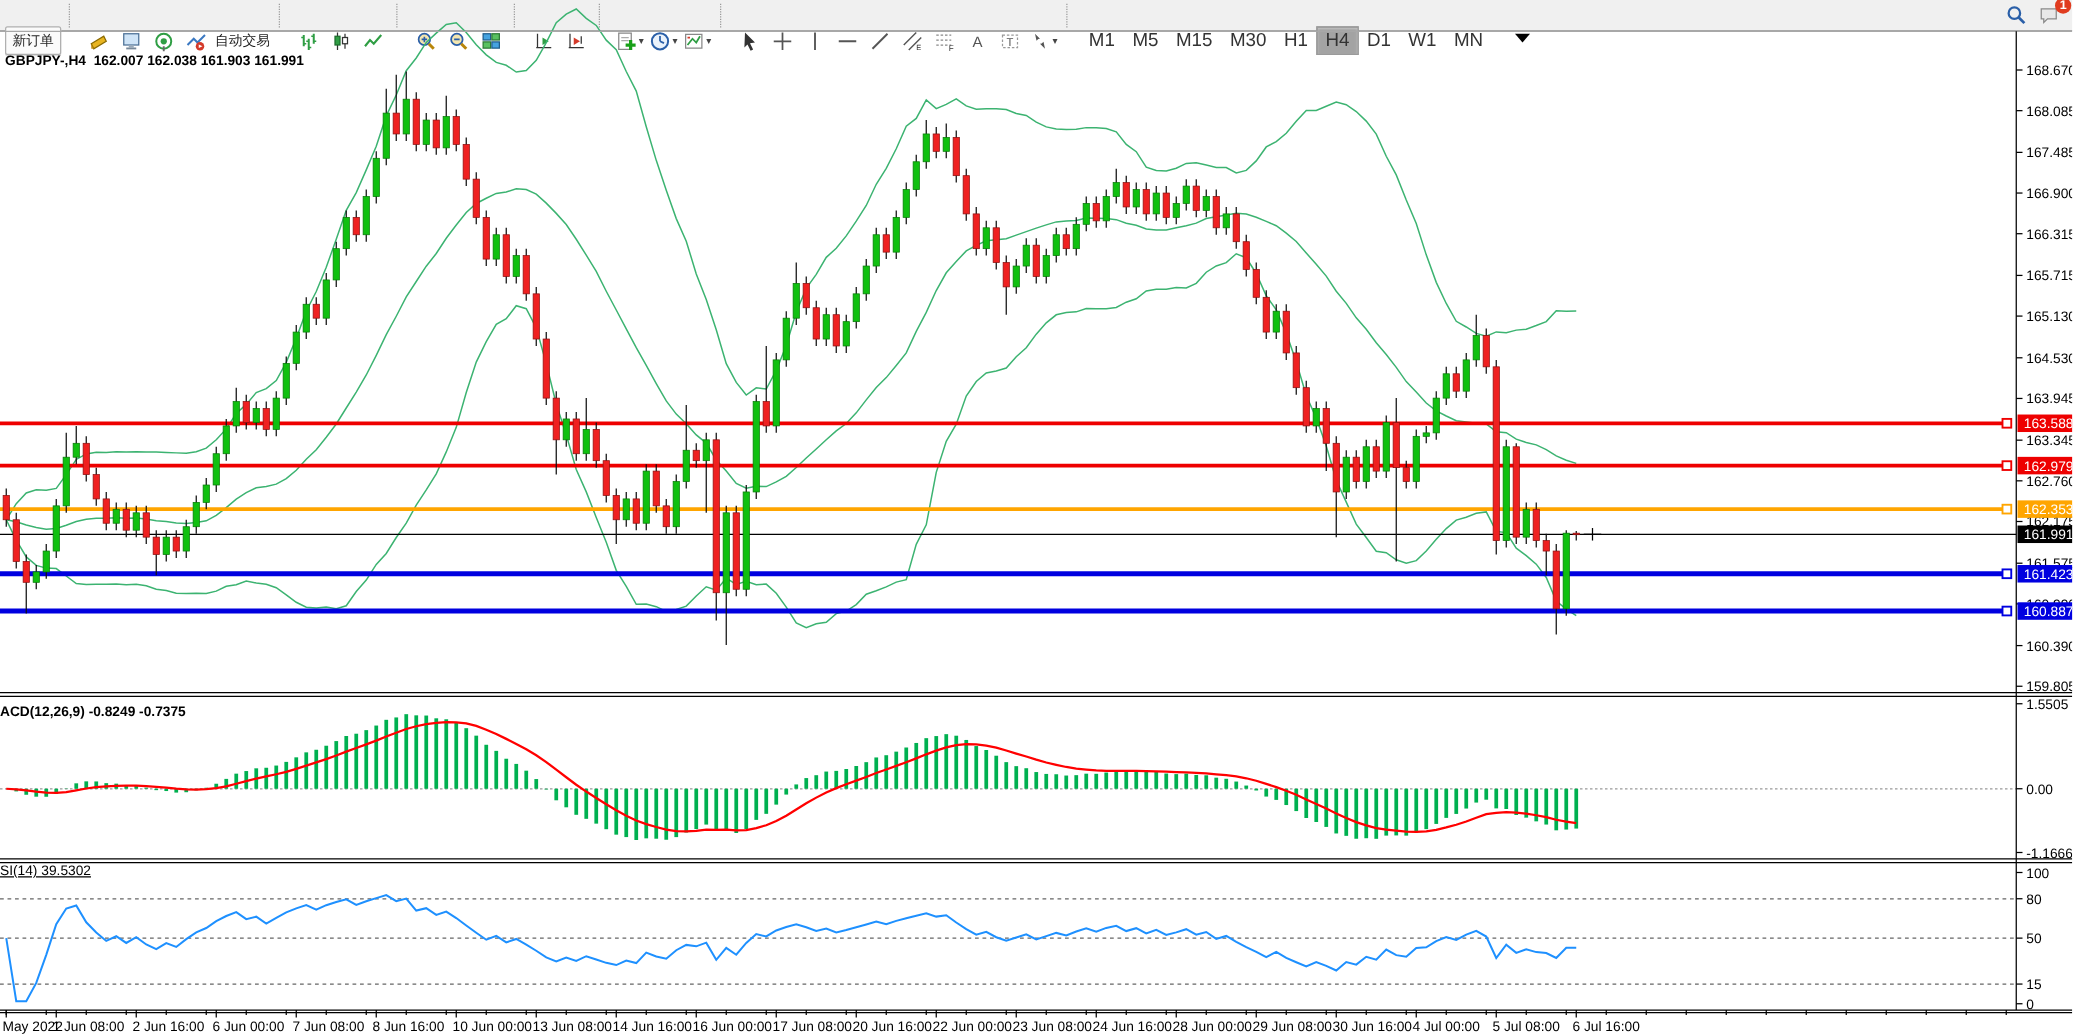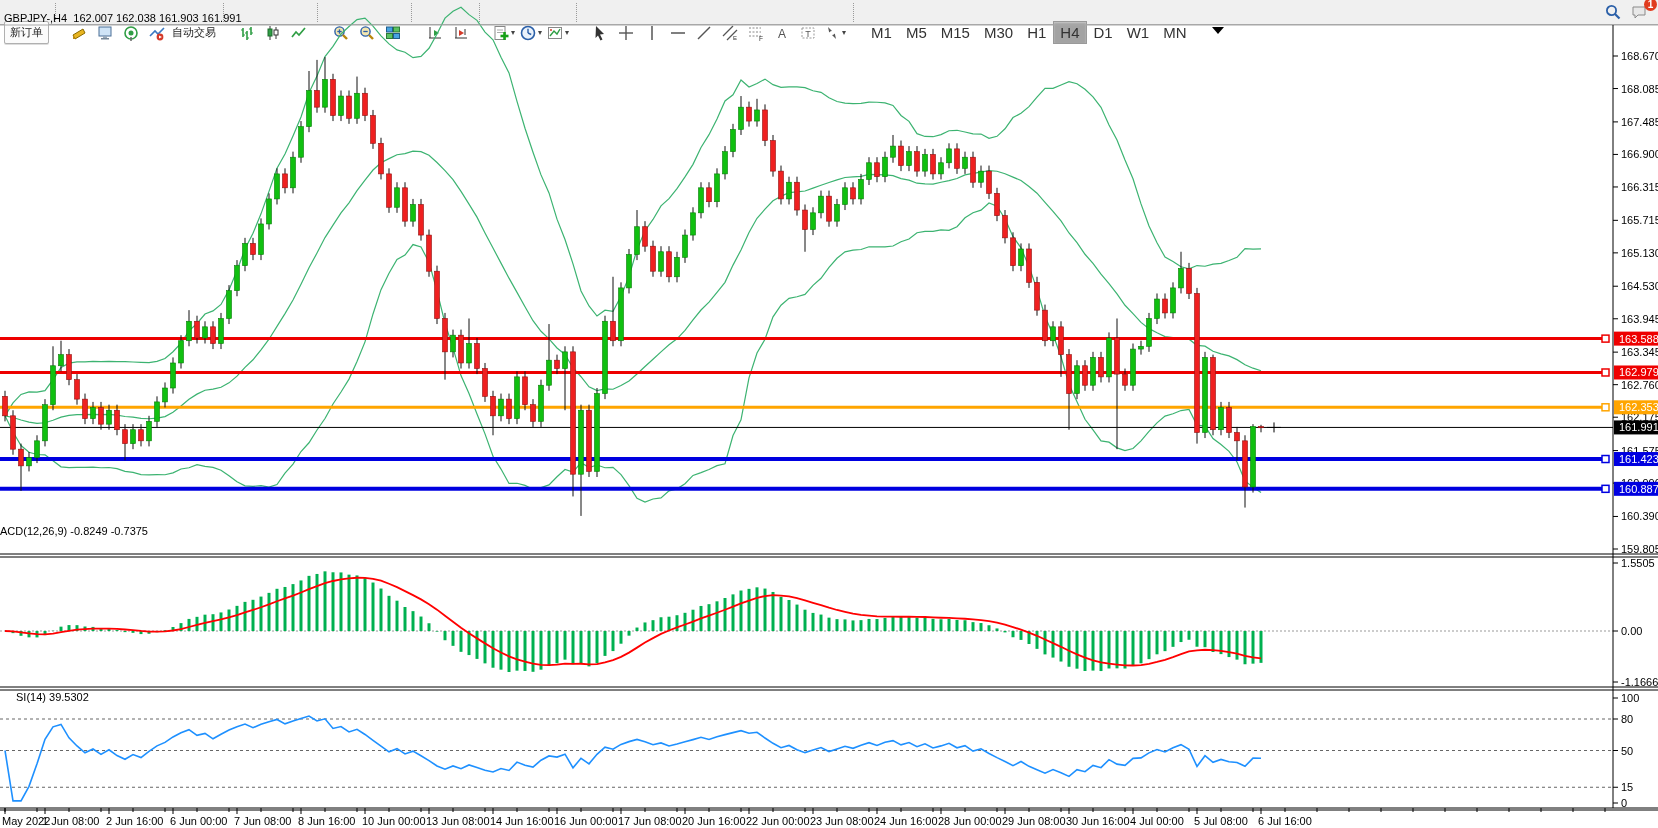--- a/index.html
+++ b/index.html
@@ -12,23 +12,23 @@
   .tb-text{padding:0 5px;background:#fbfbfb;border:1px solid #b0b0b0;box-shadow:0 1px 0 #ddd;}
   .tb-tf{font-size:15px;color:#333;padding:0 6px;height:21px;display:flex;align-items:center;border:1px solid transparent;}
   .tb-tf.active{background:#a3a3a3;border:1px solid #9a9a9a;box-shadow:inset 0 1px 2px #c9c9c9;}
   .tb-caret{font-size:8px;color:#444;margin-left:1px;}
   .tb-right{margin-left:auto;display:flex;align-items:center;padding-right:6px;}
   .badge{position:absolute;top:-4px;right:-7px;background:#e03c1f;color:#fff;border-radius:8px;font-size:10px;line-height:13px;min-width:13px;text-align:center;font-weight:bold;}
   .icon16{width:18px;height:18px;display:block;}
   .cjk{letter-spacing:0;}
   
   .pane-label{position:absolute;font-size:11px;color:#000;z-index:5;white-space:pre;}
-  #symbol-header{left:4px;top:12px;font-weight:normal;text-align:right;}
-  #macd-label{left:0px;top:525px;}
-  #rsi-label{left:16px;top:691px;}
+  #symbol-header{left:4px;top:43px;font-weight:bold;text-align:right;}
+  #macd-label{left:0px;top:564px;font-weight:bold;}
+  #rsi-label{left:0px;top:691px;text-decoration:underline;}
   svg text{font-family:"Liberation Sans",sans-serif;}
 </style>
 </head>
 <body>
 <div id="app">
 
   <div id="toolbar">
     <div class="tb-group">
       <div class="tb-btn tb-text cjk">新订单</div>
     </div>

